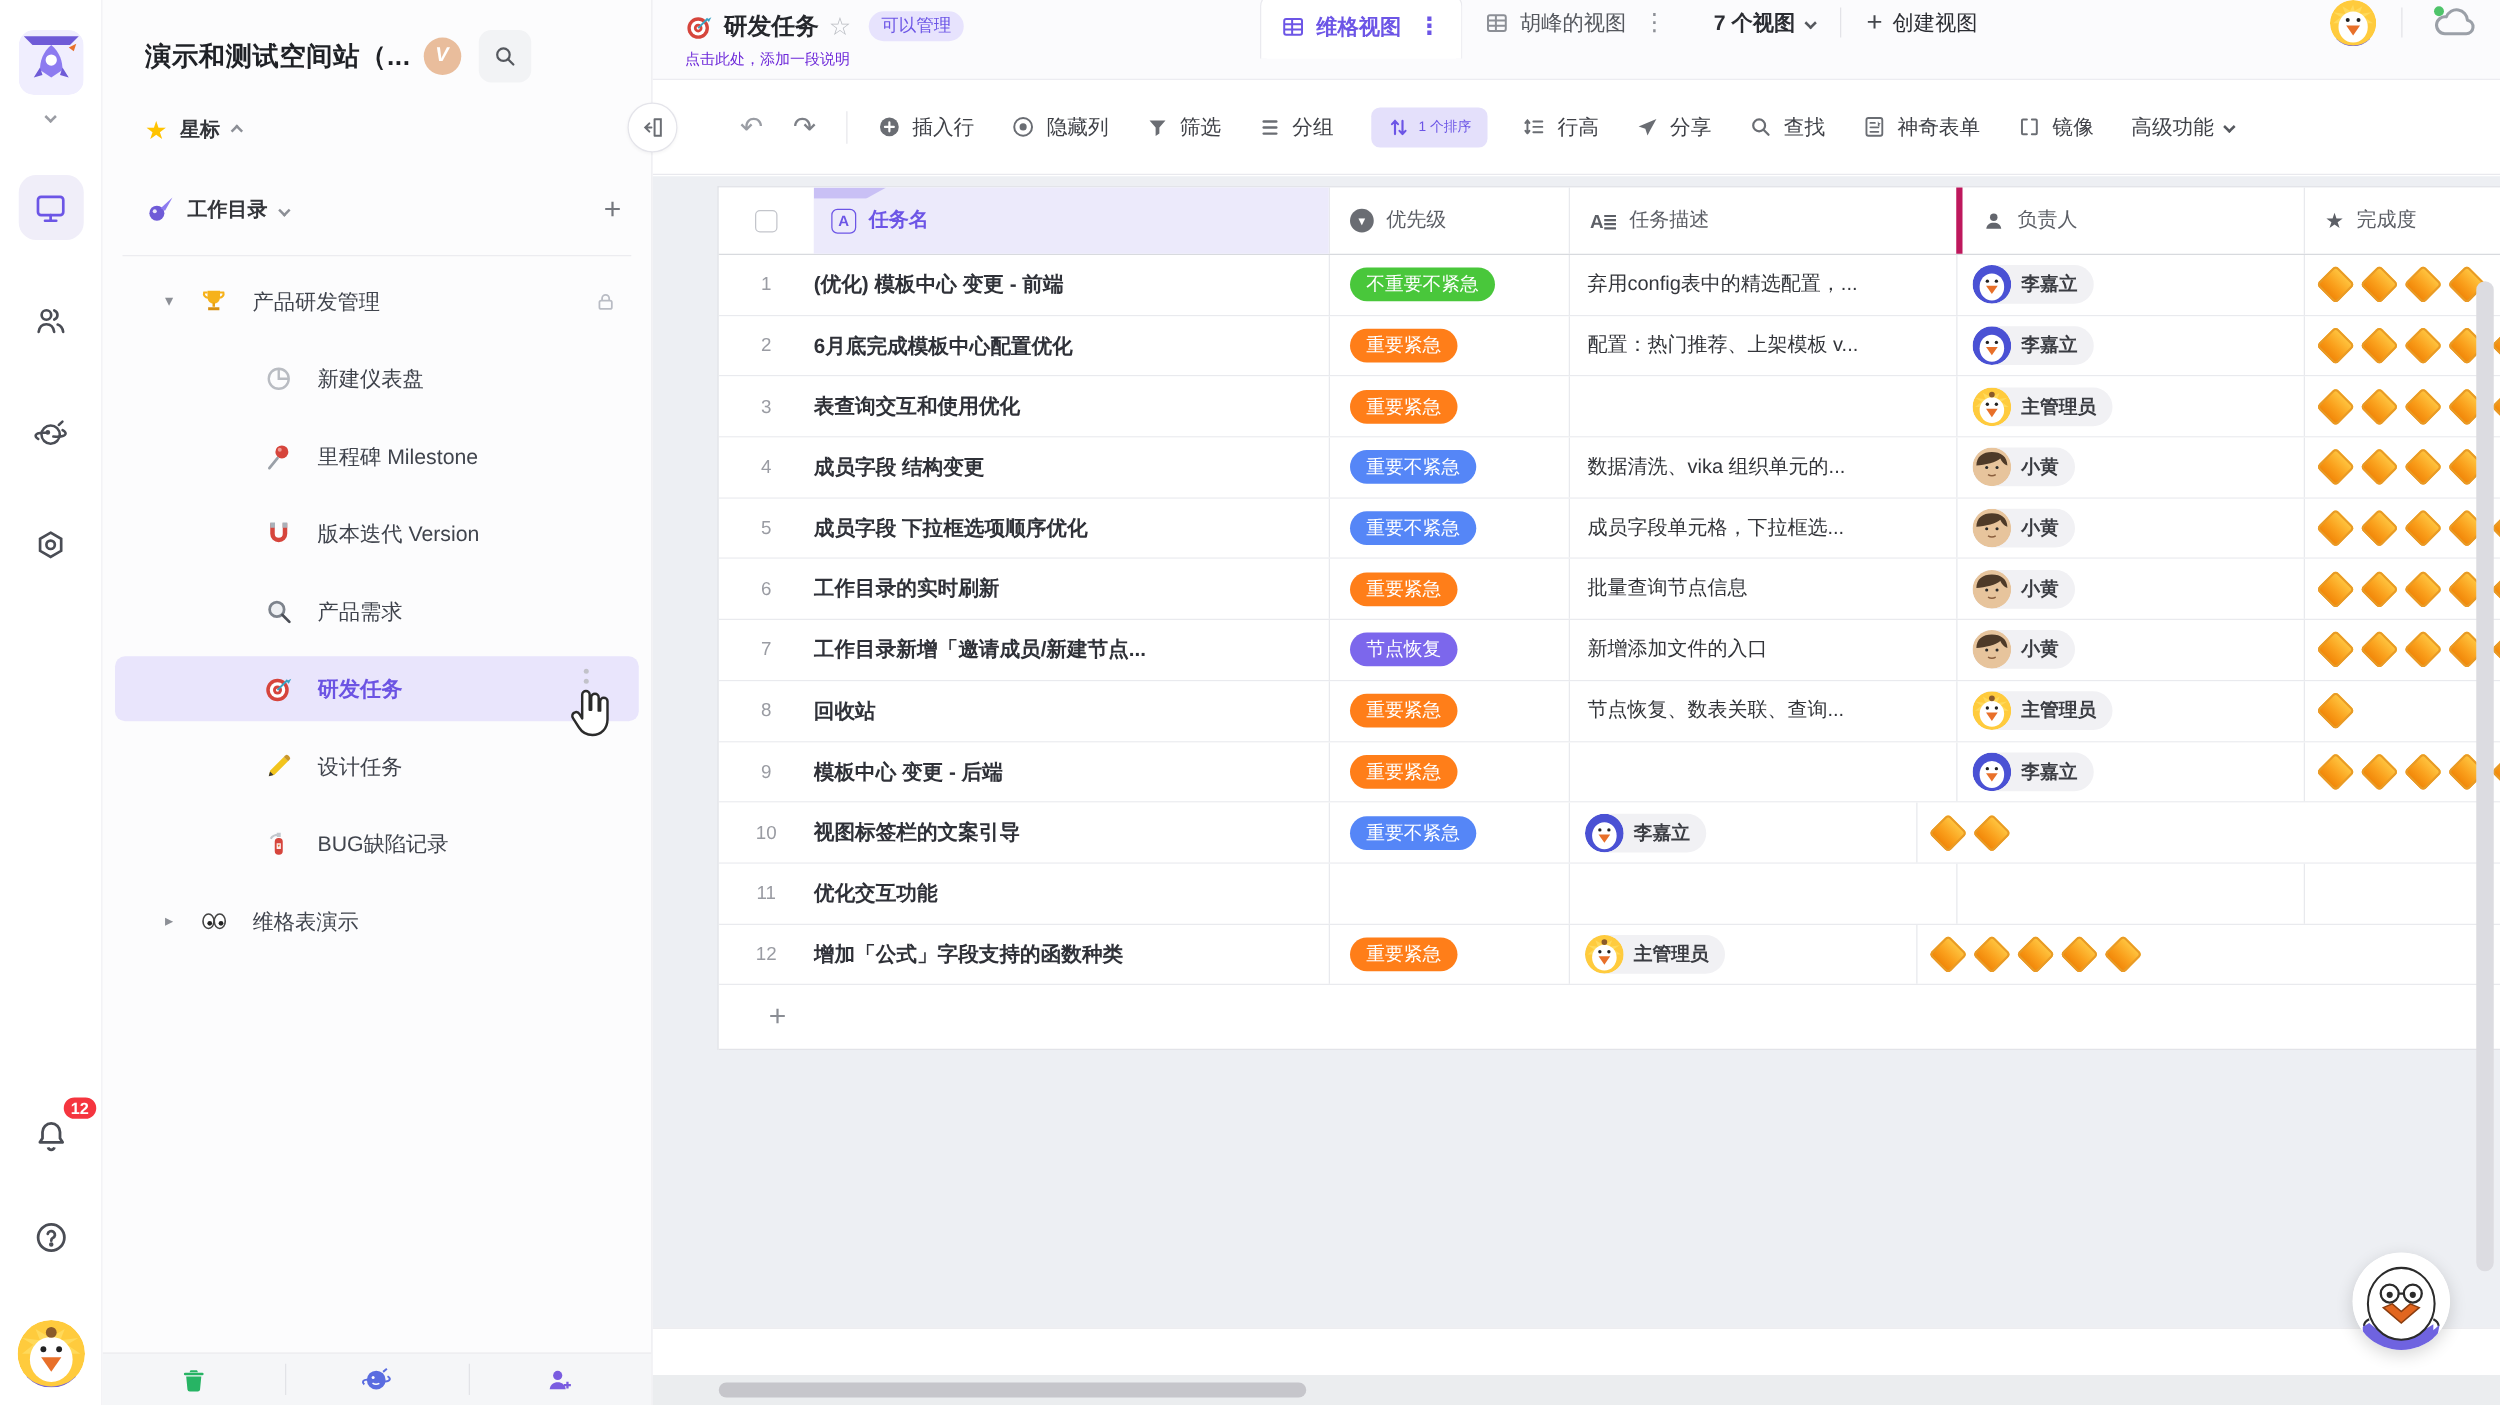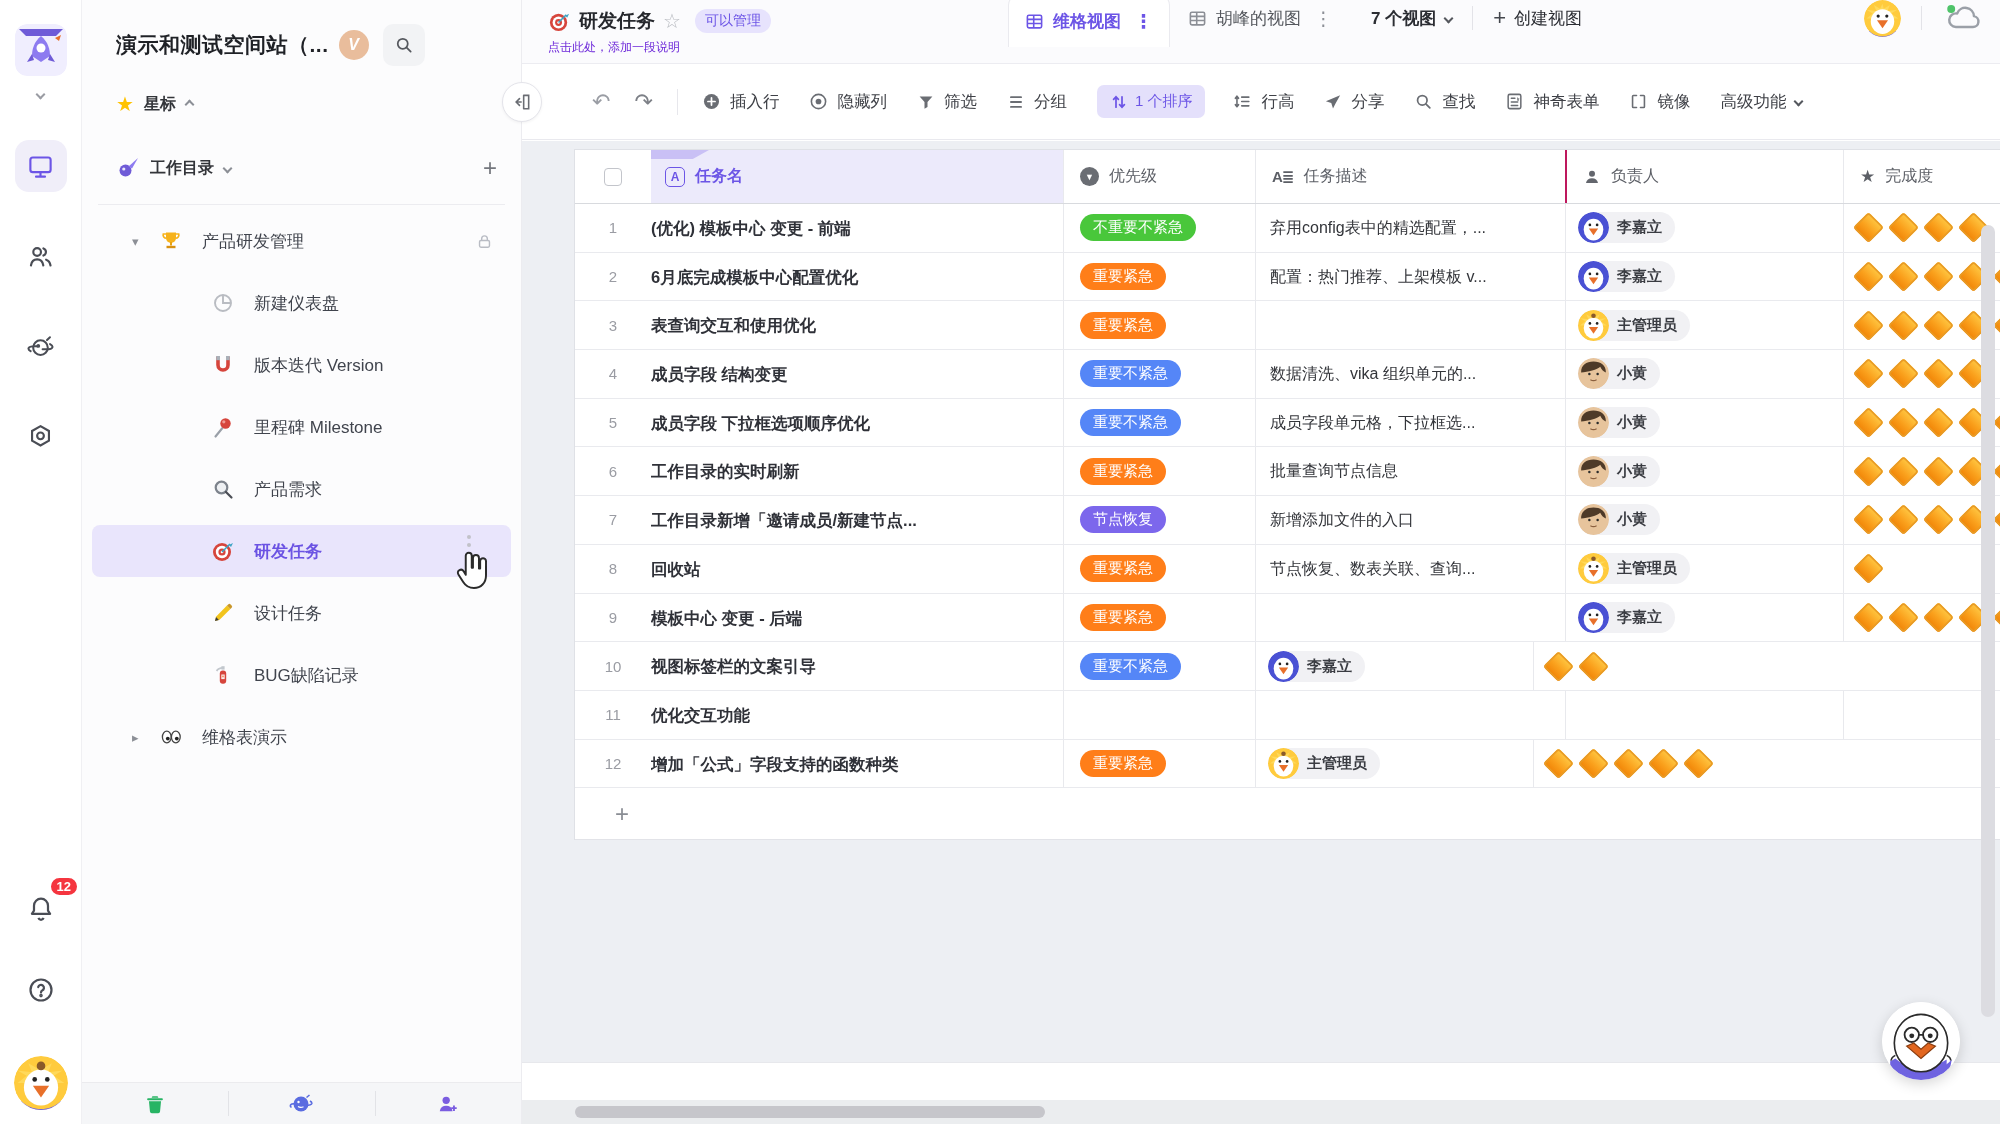--- a/index.html
+++ b/index.html
@@ -74,34 +74,34 @@
   .cloud { display:flex; cursor:pointer; }
 
   .toolbar { position:relative; display:flex; align-items:center; height:76px; background:#fff; border-bottom:1px solid #e9e9ee; padding-left:70px; }
   .collapse-btn { position:absolute; left:-20px; top:18px; width:40px; height:40px; border-radius:50%; background:#fff; border:1px solid #e4e4ea; display:flex; align-items:center; justify-content:center; color:#6a6d73; cursor:pointer; z-index:40; box-shadow:0 1px 3px rgba(0,0,0,.05); }
   .tb { display:flex; align-items:center; gap:9px; font-size:16.5px; color:#3f4147; cursor:pointer; white-space:nowrap; }
   .tb svg { flex:none; }
   .undo { color:#9a9da4; font-size:22px; cursor:pointer; }
   .redo { color:#7d8087; font-size:22px; margin-left:24px; cursor:pointer; }
   .tb-sep { width:1px; height:26px; background:#e7e7ec; margin:0 24px; }
   .tb + .tb { margin-left:30px; }
-  .sort-chip { display:flex; align-items:center; gap:7px; margin-left:30px; background:#e4e0fb; color:#6c55e6; font-size:15px; border-radius:7px; padding:7px 13px; cursor:pointer; }
+  .sort-chip { display:flex; align-items:center; gap:7px; margin-left:30px; background:#e4e0fb; color:#6c55e6; font-size:11px; border-radius:7px; padding:7px 13px; cursor:pointer; }
   .grp2 { margin-left:52px; }
 
   .canvas { position:absolute; top:141px; left:0; right:0; bottom:0; background:#edeff3; }
   .grid { position:absolute; left:52px; top:8px; width:1426px; border-left:1px solid #dfe1e6; border-top:1px solid #dfe1e6; }
   .ghead { display:flex; height:54px; background:#fff; border-bottom:1px solid #d8dade; font-size:16px; color:#5c5f66; }
   .gh { display:flex; align-items:center; gap:10px; }
   .h-check { width:76px; justify-content:center; }
   .hcheckbox { width:18px; height:18px; border:1.5px solid #c3c5cb; border-radius:4px; cursor:pointer; }
   .h-name { width:412px; background:#eceafb; color:#6c55e6; font-weight:bold; padding-left:14px; position:relative; cursor:pointer; }
   .h-name .flag { position:absolute; left:0; top:0; width:58px; height:9px; background:#c9c0f5; clip-path:polygon(0 0,100% 0,72% 100%,0 100%); }
   .h-pri { width:192px; padding-left:16px; border-left:1px solid #e8e9ed; cursor:pointer; }
   .h-desc { width:310px; padding-left:16px; border-left:1px solid #e8e9ed; cursor:pointer; }
-  .h-owner { width:278px; padding-left:16px; border-left:2px solid #be185d; cursor:pointer; }
+  .h-owner { width:278px; padding-left:16px; border-left:5px solid #be185d; cursor:pointer; }
   .h-done { flex:1; padding-left:16px; border-left:1px solid #e8e9ed; overflow:hidden; cursor:pointer; }
   .fi-box { width:20px; height:20px; border:1.7px solid currentColor; border-radius:5px; font-size:12px; font-weight:bold; display:flex; align-items:center; justify-content:center; }
   .fi-sel { width:19px; height:19px; border-radius:50%; background:#6a6d73; color:#fff; font-size:9px; display:flex; align-items:center; justify-content:center; }
   .fi-star { font-size:17px; color:#5c5f66; }
   .fi-at { font-size:15px; font-weight:bold; letter-spacing:-1px; }
 
   .grow { display:flex; height:48.7px; background:#fff; border-bottom:1px solid #e9eaee; }
   .c { display:flex; align-items:center; }
   .c-num { width:76px; justify-content:center; font-size:15px; color:#9a9ca3; }
   .c-name { width:412px; font-size:16.5px; color:#2f3138; font-weight:bold; padding-right:12px; white-space:nowrap; overflow:hidden; text-overflow:ellipsis; display:block; line-height:48.7px; cursor:cell; }
@@ -250,37 +250,37 @@
           <span class="node-icon">
             <svg viewBox="0 0 24 24" fill="none" stroke="#b9bcc2" stroke-width="1.9">
               <circle cx="12" cy="12" r="8"></circle>
               <path d="M12 4v8h8"></path>
             </svg>
           </span>
           <span class="tree-label">新建仪表盘</span>
         </div>
         <div class="tree-item lvl1">
           <span class="node-icon">
+            <svg viewBox="0 0 24 24">
+              <circle cx="14.5" cy="8.5" r="5.2" fill="#d6453c"></circle>
+              <circle cx="12.8" cy="6.8" r="1.6" fill="#f09a93"></circle>
+              <path d="M11 13.5L4.5 21.5" stroke="#9aa0a8" stroke-width="2.2" stroke-linecap="round"></path>
+            </svg>
+          </span>
+          <span class="tree-label">里程碑 Milestone</span>
+        </div>
+        <div class="tree-item lvl1">
+          <span class="node-icon">
             <svg viewBox="0 0 24 24" fill="none">
               <path d="M7 3.5v8.5a5 5 0 0 0 10 0V3.5" stroke="#d6453c" stroke-width="3.6"></path>
               <rect x="5.2" y="3" width="3.8" height="4.2" fill="#aab0b8"></rect>
               <rect x="15" y="3" width="3.8" height="4.2" fill="#aab0b8"></rect>
             </svg>
           </span>
           <span class="tree-label">版本迭代 Version</span>
-        </div>
-        <div class="tree-item lvl1">
-          <span class="node-icon">
-            <svg viewBox="0 0 24 24">
-              <circle cx="14.5" cy="8.5" r="5.2" fill="#d6453c"></circle>
-              <circle cx="12.8" cy="6.8" r="1.6" fill="#f09a93"></circle>
-              <path d="M11 13.5L4.5 21.5" stroke="#9aa0a8" stroke-width="2.2" stroke-linecap="round"></path>
-            </svg>
-          </span>
-          <span class="tree-label">里程碑 Milestone</span>
         </div>
         <div class="tree-item lvl1">
           <span class="node-icon">
             <svg viewBox="0 0 24 24" fill="none" stroke="#7d838c" stroke-width="2.2" stroke-linecap="round">
               <circle cx="10.5" cy="10.5" r="5.8" fill="#eef0f3"></circle>
               <path d="M15 15l5.5 5.5" stroke="#4a4d55"></path>
             </svg>
           </span>
           <span class="tree-label">产品需求</span>
         </div>

